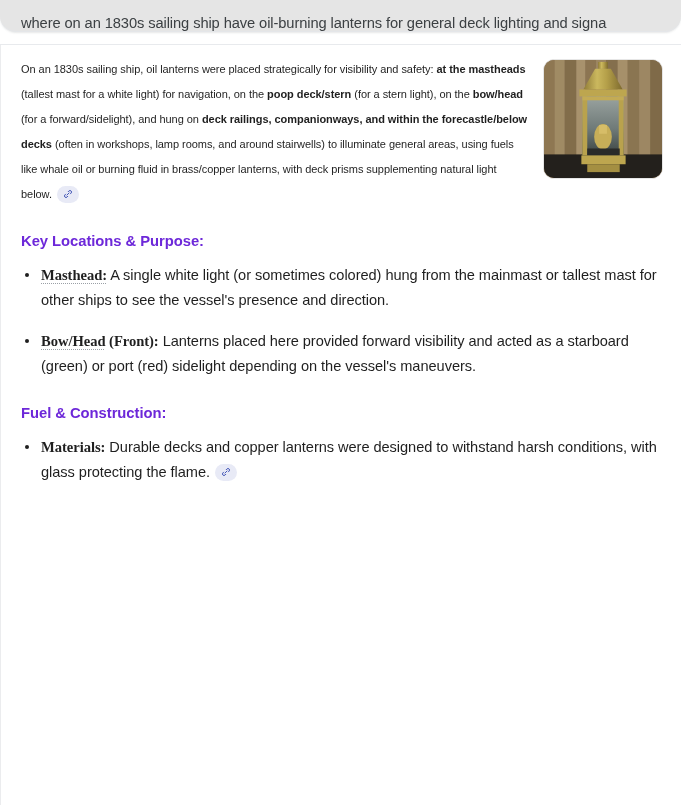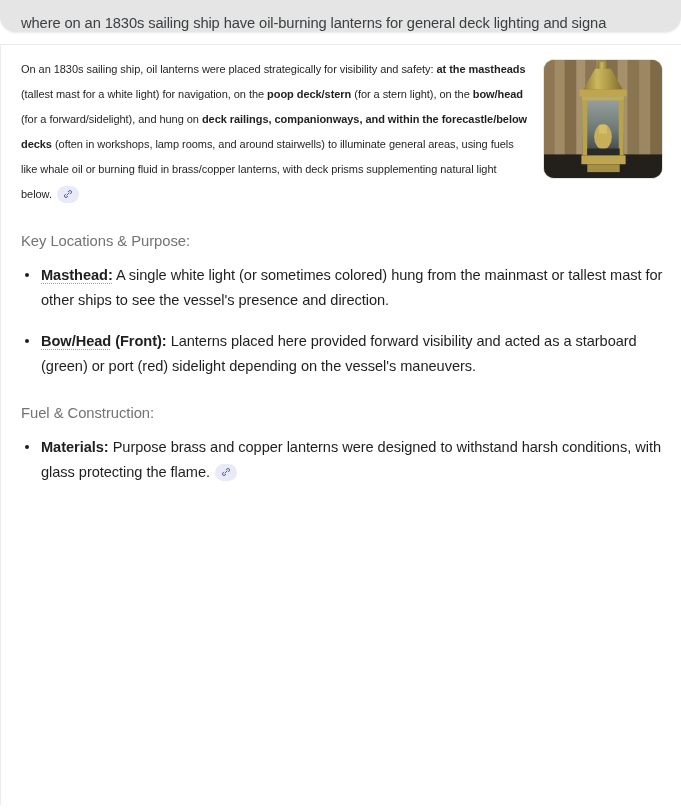--- a/index.html
+++ b/index.html
@@ -75,22 +75,22 @@
     margin: 2px 4px 6px 14px;
     border-radius: 11px;
     overflow: hidden;
     border: 1px solid #e6e6e6;
     background: #8d7a5f;
   }
   .thumb svg { display: block; width: 100%; height: 100%; }
 
   h3.section {
     font-size: 14.8px;
-    font-weight: 400;
-    color: #737373;
+    font-weight: 700;
+    color: #6d28d9;
     margin: 26px 0 14px 0;
     letter-spacing: -0.05px;
   }
 
   ul.bullets {
     list-style: none;
     margin: 0;
     padding: 0;
   }
   ul.bullets > li {
@@ -107,20 +107,21 @@
     position: absolute;
     left: 4px;
     top: 10px;
     width: 4px;
     height: 4px;
     border-radius: 50%;
     background: #1f1f1f;
   }
   .term {
     font-weight: 700;
+    font-family: Liberation Serif, serif;
   }
   .term.dotted {
     text-decoration: underline;
     text-decoration-style: dotted;
     text-decoration-thickness: 1px;
     text-underline-offset: 3px;
     text-decoration-color: #9aa0a6;
   }
 
   
@@ -210,21 +211,21 @@
   </div>
 
   <div id="sections-root">
       <h3 class="section">Key Locations &amp; Purpose:</h3>
       <ul class="bullets">
         <li><span class="term dotted">Masthead:</span><span> A single white light (or sometimes colored) hung from the mainmast or tallest mast for other ships to see the vessel's presence and direction.</span></li>
         <li><span class="term dotted">Bow/Head</span><span class="term"> (Front):</span><span> Lanterns placed here provided forward visibility and acted as a starboard (green) or port (red) sidelight depending on the vessel's maneuvers.</span></li>
       </ul>
       <h3 class="section">Fuel &amp; Construction:</h3>
       <ul class="bullets">
-        <li><span class="term">Materials:</span><span> Purpose brass and copper lanterns were designed to withstand harsh conditions, with glass protecting the flame.</span><span class="cite">
+        <li><span class="term">Materials:</span><span> Durable decks and copper lanterns were designed to withstand harsh conditions, with glass protecting the flame.</span><span class="cite">
             <svg viewBox="0 0 24 24" fill="none" stroke="#3f51b5" stroke-width="2.3" stroke-linecap="round">
               <path d="M9.5 14.5l5-5"></path>
               <path d="M12.5 6.5l1.8-1.8a3.6 3.6 0 0 1 5.1 5.1L17.6 11.6"></path>
               <path d="M11.5 17.5l-1.8 1.8a3.6 3.6 0 0 1-5.1-5.1L6.4 12.4"></path>
             </svg>
           </span></li>
       </ul>
     </div>
 
 </div>

